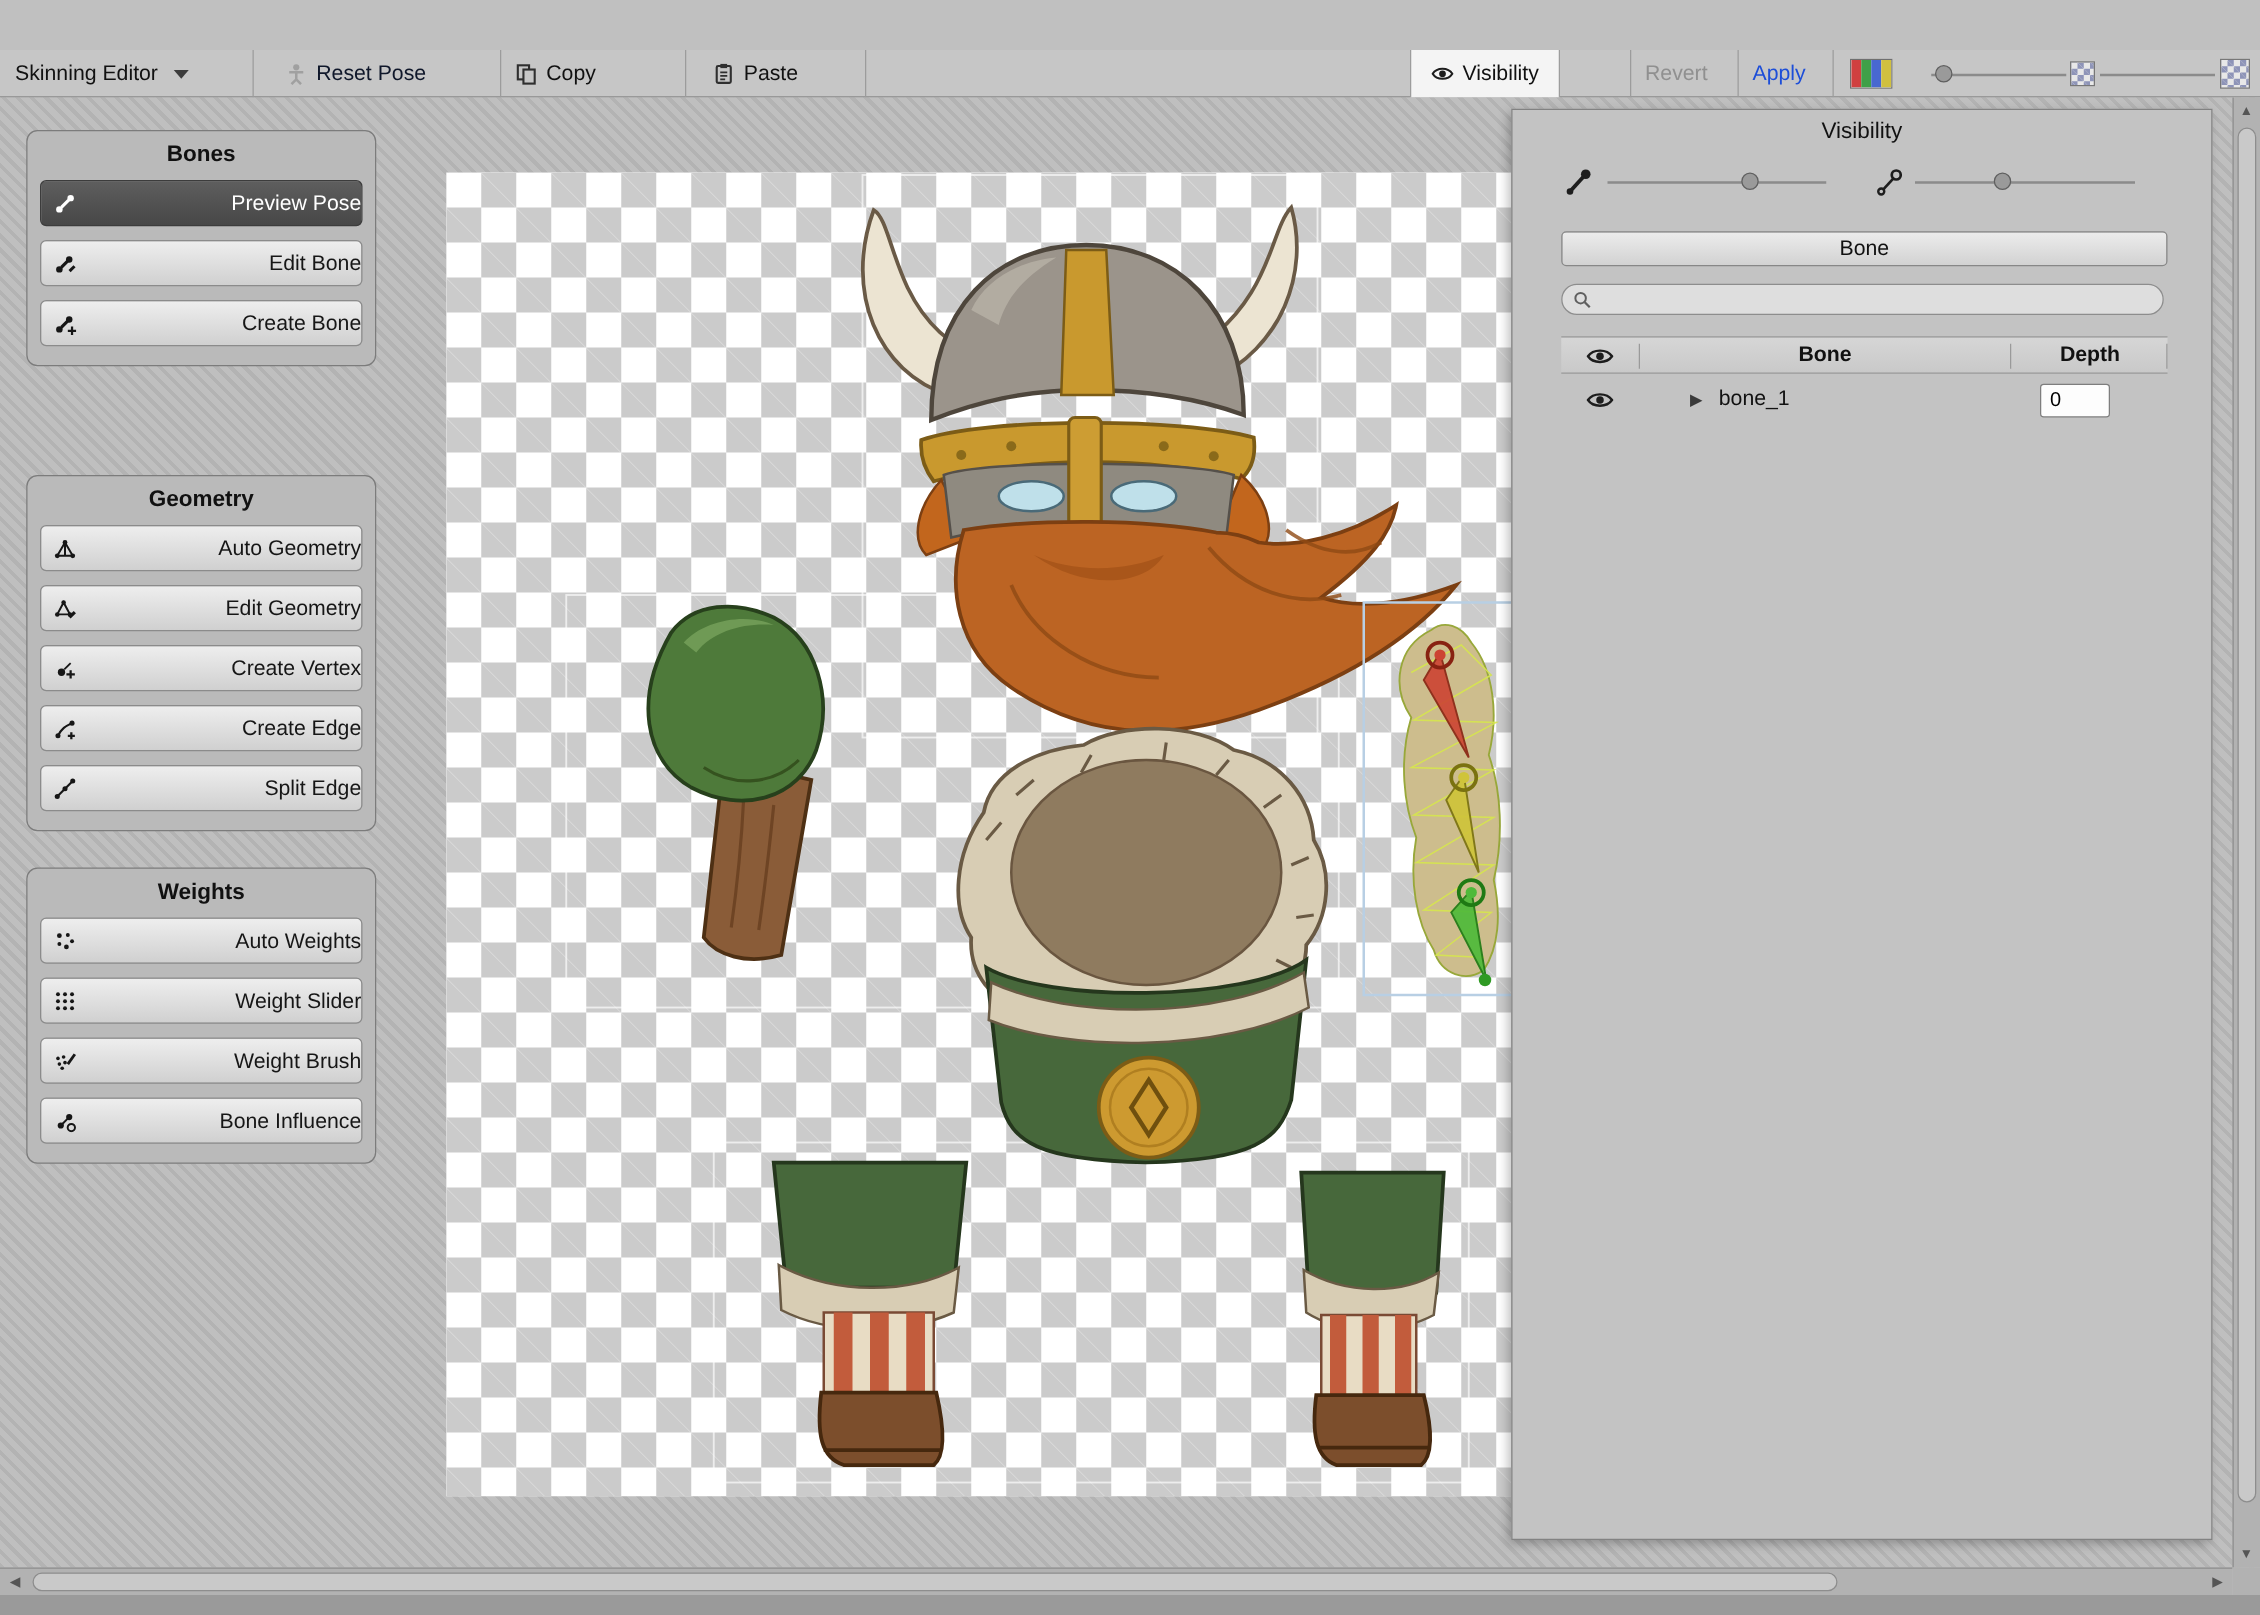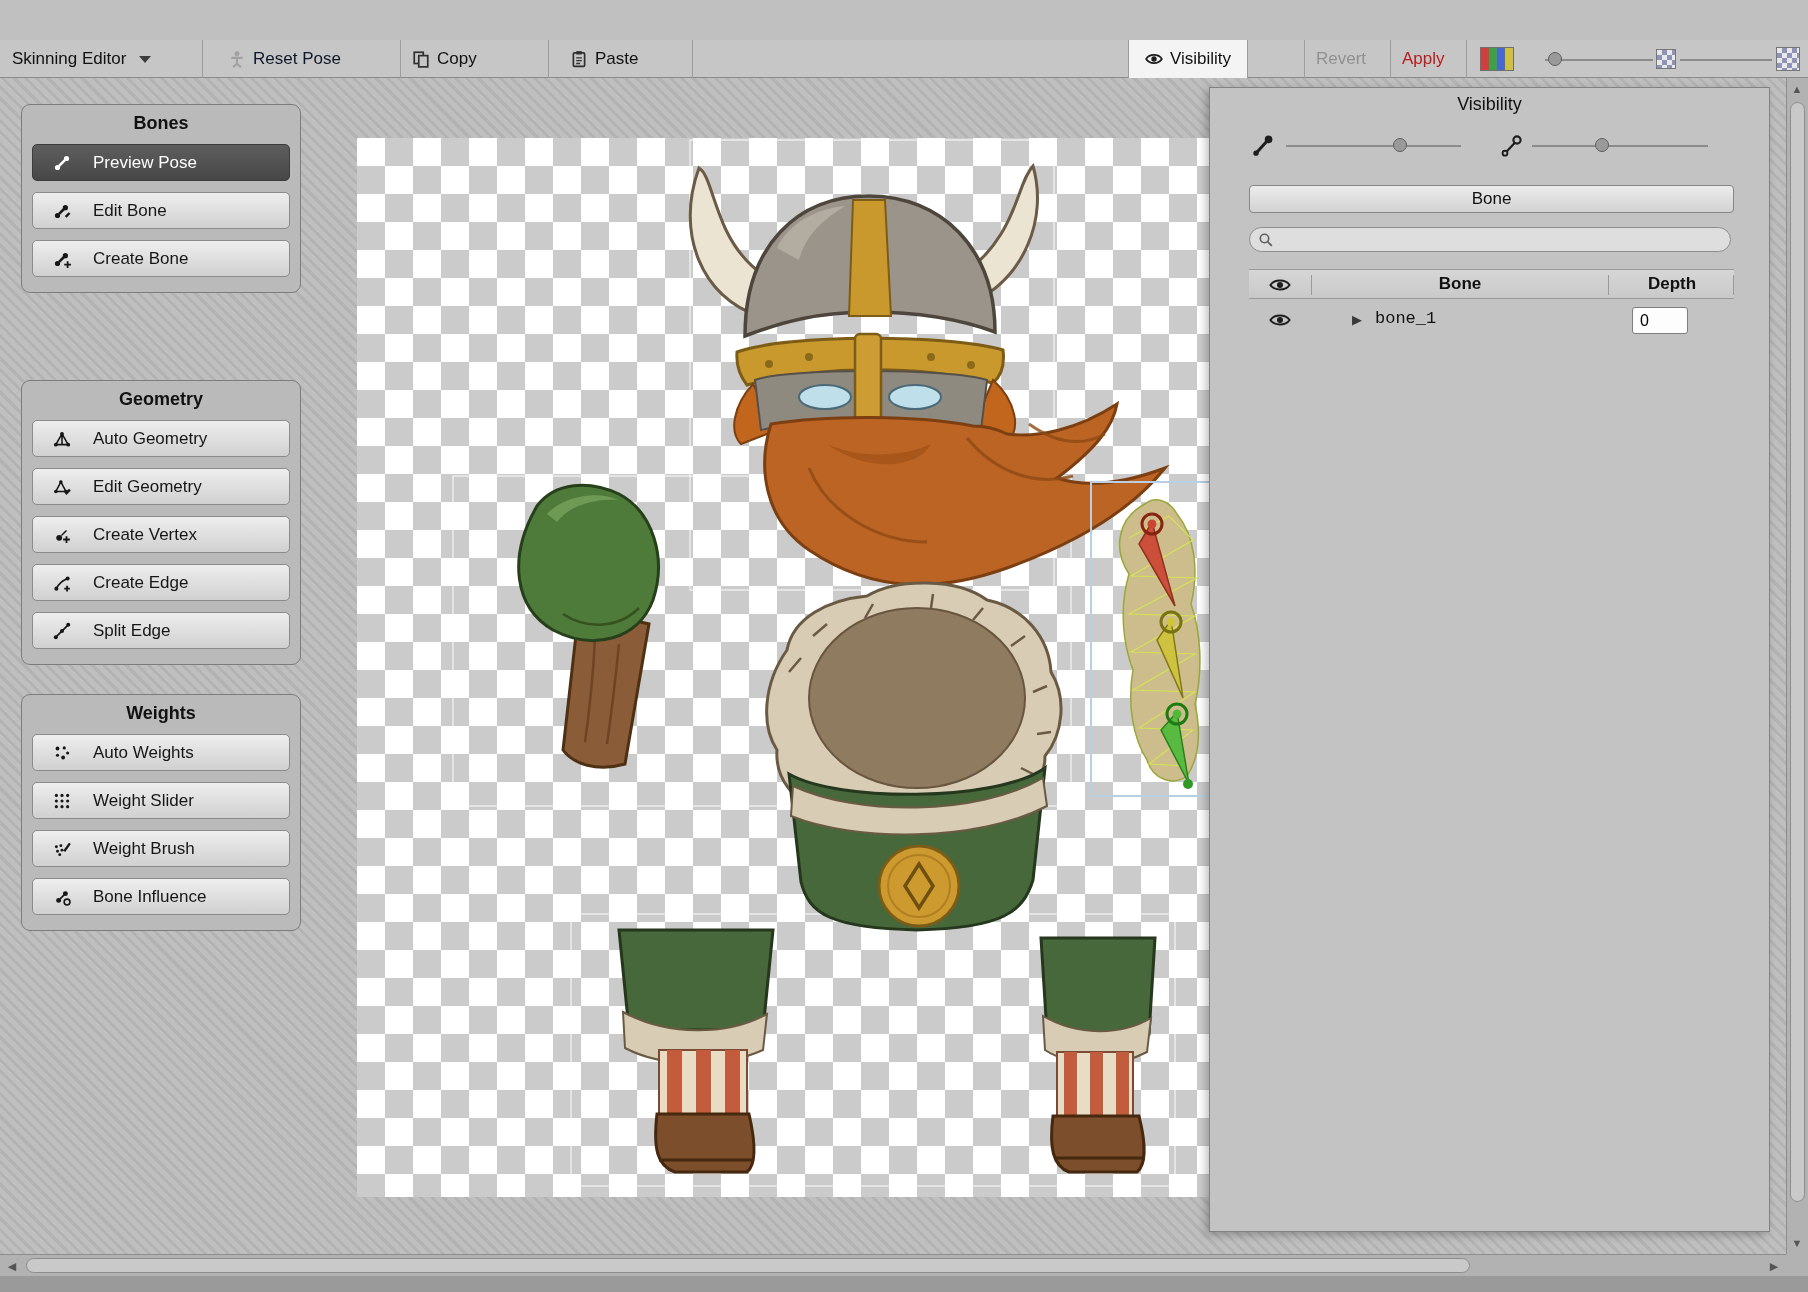--- a/index.html
+++ b/index.html
@@ -46,23 +46,23 @@
   .canvas { position:absolute; left:357px; top:60px; width:852px; height:1059px;
     background-image:
       linear-gradient(45deg,#cbcbcb 25%,transparent 25%,transparent 75%,#cbcbcb 75%),
       linear-gradient(45deg,#cbcbcb 25%,transparent 25%,transparent 75%,#cbcbcb 75%);
     background-size:56px 56px; background-position:0 0,28px 28px; background-color:#ffffff; }
 
   
   .group { position:absolute; width:280px; background:#bababa;
     border:1px solid #7c7c7c; border-radius:9px; padding:8px 0 4px; }
   .group-title { text-align:center; font-size:18px; font-weight:700; margin-bottom:10px; }
-  .tool-btn { margin:0 10px 11px; height:37px; display:flex; align-items:center; gap:22px;
-    padding-left:20px; background:linear-gradient(#eeeeee,#d0d0d0);
-    border:1px solid #8b8b8b; border-radius:5px; font-size:17px; color:#161616; }
+  .tool-btn { margin:0 10px 11px; height:37px; display:flex; align-items:center; gap:5px;
+    padding-left:10px; background:linear-gradient(#eeeeee,#d0d0d0);
+    border:1px solid #8b8b8b; border-radius:5px; font-size:17px; color:#161616;justify-content:space-between; }
   .tool-btn.selected { background:linear-gradient(#5e5e5e,#474747); color:#ffffff;
     border-color:#3c3c3c; }
   .ticon { width:18px; height:18px; flex:none; }
 
   
   .vis-panel { position:absolute; left:1209px; top:9px; width:561px; height:1145px;
     background:#c3c3c3; border:1px solid #828282; box-shadow:-3px 3px 8px rgba(0,0,0,.25); }
   .vis-title { position:absolute; left:0; top:6px; width:100%; text-align:center;
     font-size:18px; }
   .pill-btn { position:absolute; left:39px; top:97px; width:485px; height:28px;
@@ -140,21 +140,21 @@
         <path d="M1 8 C4 3.2 12 3.2 15 8 C12 12.8 4 12.8 1 8 Z" fill="none" stroke="#1d1d1d" stroke-width="1.5"></path>
         <circle cx="8" cy="8" r="2.4" fill="#1d1d1d"></circle>
       </svg>
       <span>Visibility</span>
     </div>
     <div class="sep" style="left:1304px;"></div>
     <div class="tbitem" style="left:1316px; color:#909090;">
       <span>Revert</span>
     </div>
     <div class="sep" style="left:1390px;"></div>
-    <div class="tbitem" style="left:1402px; color:#b91c1c;">
+    <div class="tbitem" style="left:1402px; color:#1d4ed8;">
       <span>Apply</span>
     </div>
     <div class="sep" style="left:1466px;"></div>
 
     <div class="tbitem" style="left:1480px;">
       <span class="swatch">
         <i style="background:#d04040;"></i>
           <i style="background:#40a048;"></i>
         <i style="background:#4868d0;"></i>
           <i style="background:#d0c040;"></i>
@@ -440,21 +440,21 @@
         <div class="abs" style="left:360px; top:4px; width:126px; text-align:center;">Depth</div>
         <div class="colsep" style="left:484px;"></div>
       </div>
 
       <div class="tbl-row">
         <svg class="abs" style="left:20px; top:8px;" width="22" height="18" viewBox="0 0 16 12">
           <path d="M1 6 C4 1.6 12 1.6 15 6 C12 10.4 4 10.4 1 6 Z" fill="none" stroke="#1d1d1d" stroke-width="1.4"></path>
           <circle cx="8" cy="6" r="2.2" fill="#1d1d1d"></circle>
         </svg>
         <span class="abs expander" style="left:103px; top:9px;">▶</span>
-        <span class="abs" style="left:126px; top:6px;font-family:Liberation Mono, monospace;">bone_1</span>
+        <span class="abs" style="left:126px; top:6px;">bone_1</span>
         <input class="depth-input" type="text" value="0" style="">
       </div>
     </div>
   </div>
 
   <div class="vscroll">
     <div class="scroll-arrow" style="left:0; top:1px;">▲</div>
     <div class="scroll-thumb" style="left:3px; top:24px; width:15px; height:1100px;"></div>
     <div class="scroll-arrow" style="left:0; bottom:1px;">▼</div>
   </div>

